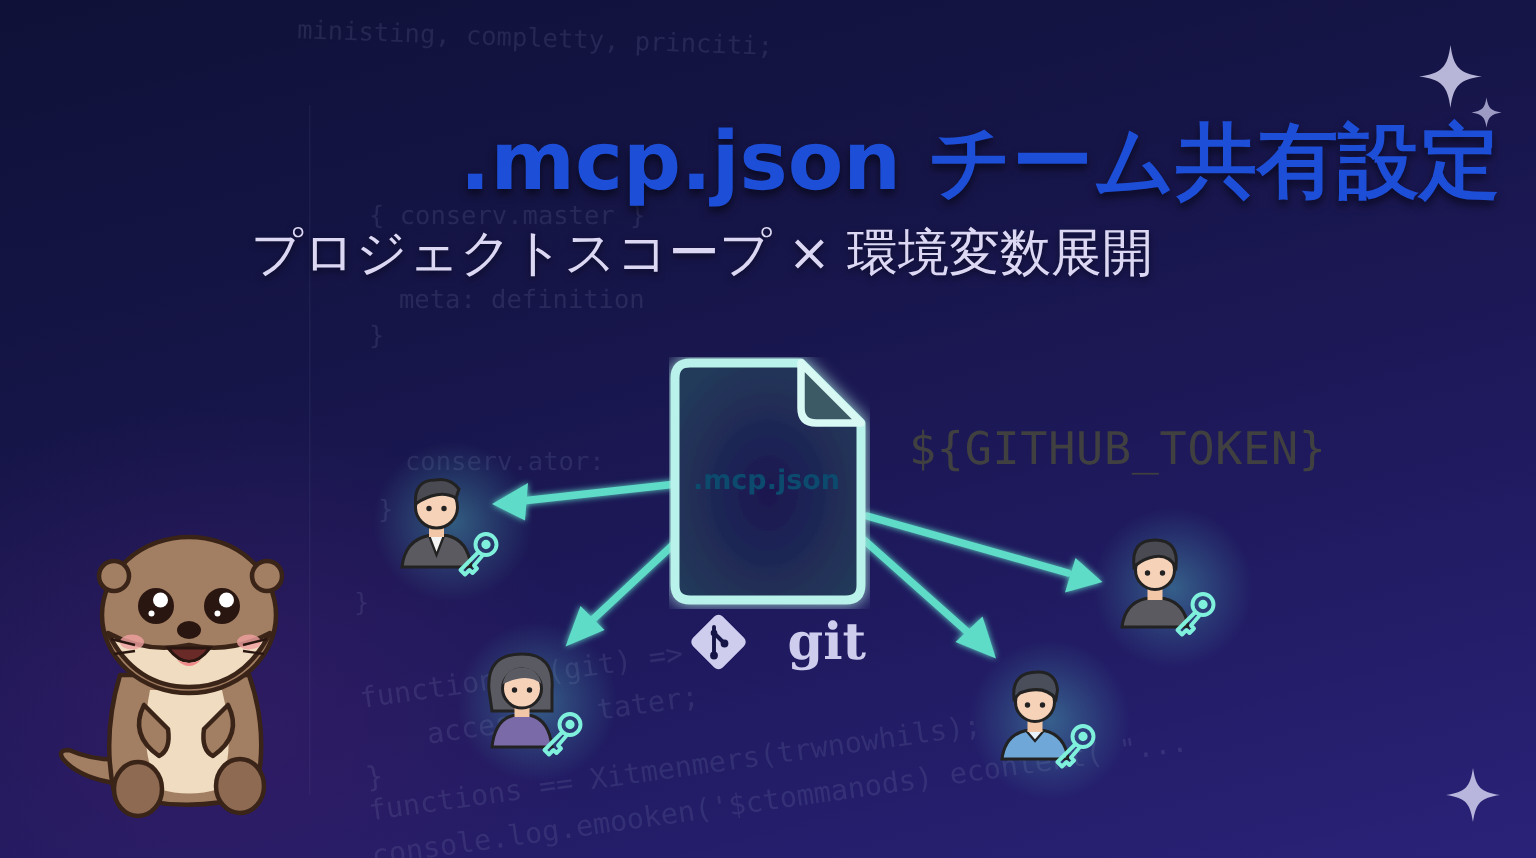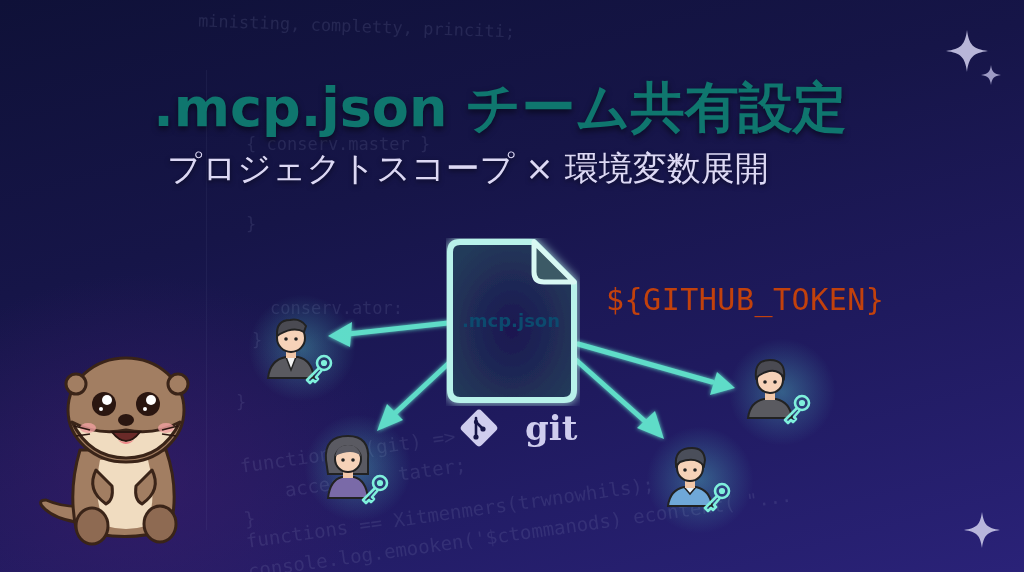--- a/index.html
+++ b/index.html
@@ -21,41 +21,41 @@
     }
     .code-line { position: absolute; white-space: pre; font-size: 17px; }
     .code-line.tilt { transform: rotate(-8deg); transform-origin: left center; font-size: 19px; }
     .code-gutter {
       position: absolute; left: 206px; top: 70px; width: 1px; height: 460px;
       background: rgba(140,150,190,0.08);
     }
 
     .title {
       position: absolute; left: 0; width: 1000px; top: 72px;
-      text-align: center; font-size: 54px; font-weight: bold; color: #0f766e;
+      text-align: right; font-size: 54px; font-weight: bold; color: #1d4ed8;
       letter-spacing: 0px;
       text-shadow: 0 3px 6px rgba(0,0,0,0.55);
     }
     .subtitle {
       position: absolute; left: 0; width: 936px; top: 146px;
       text-align: center; font-size: 34px; color: #dcd8f4;
       text-shadow: 0 2px 5px rgba(0,0,0,0.5);
     }
 
     .sparkle { position: absolute; }
 
     .file-icon { position: absolute; left: 446px; top: 238px; width: 134px; height: 168px; }
     .file-label {
       position: absolute; left: 446px; top: 310px; width: 130px; text-align: center;
       font-size: 18px; font-weight: bold; color: #0c4a6e;
     }
 
     .token-text {
       position: absolute; left: 606px; top: 282px;
-      font-family: "DejaVu Sans Mono", monospace; font-size: 30px; color: #c2410c;
+      font-family: "DejaVu Sans Mono", monospace; font-size: 30px; color: #404040;
       letter-spacing: 0.5px;
     }
 
     .arrows { position: absolute; left: 0; top: 0; width: 1024px; height: 572px; }
 
     .git-logo { position: absolute; left: 459px; top: 408px; display: flex; align-items: center; gap: 22px; }
     .git-text {
       font-family: "DejaVu Serif", serif; font-weight: bold; font-size: 34px; color: #cfcdee;
       margin-left: 4px; line-height: 1;
     }
@@ -71,20 +71,21 @@
   </style>
 </head>
 <body>
 
 <div class="bg-left-glow"></div>
 
 <div class="code-bg">
   <div class="code-gutter"></div>
   <div class="code-line" style="left:198px; top:16px; transform:rotate(2deg);">ministing, completty, princiti;</div>
   <div class="code-line" style="left:246px; top:134px;">{ conserv.master }</div>
+  <div class="code-line" style="left:266px; top:190px;">meta: definition</div>
   <div class="code-line" style="left:246px; top:214px;">}</div>
   <div class="code-line" style="left:270px; top:298px;">conserv.ator:</div>
   <div class="code-line" style="left:252px; top:330px;">}</div>
   <div class="code-line" style="left:236px; top:392px;">}</div>
   <div class="code-line tilt" style="left:240px; top:455px;">function(  (git) =&gt; {</div>
   <div class="code-line tilt" style="left:262px; top:482px;">  access    tater;</div>
   <div class="code-line tilt" style="left:244px; top:508px;">}</div>
   <div class="code-line tilt" style="left:246px; top:530px;">functions == Xitmenmers(trwnowhils);</div>
   <div class="code-line tilt" style="left:248px; top:560px;">console.log.emooken('$ctommanods) econtent( "...</div>
 </div>

